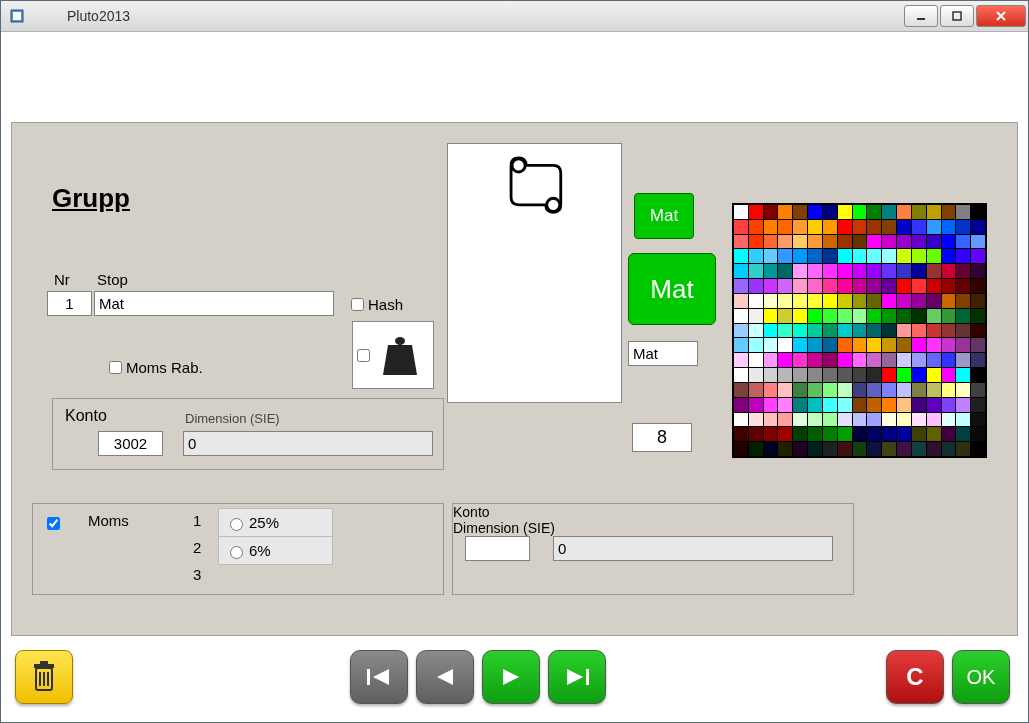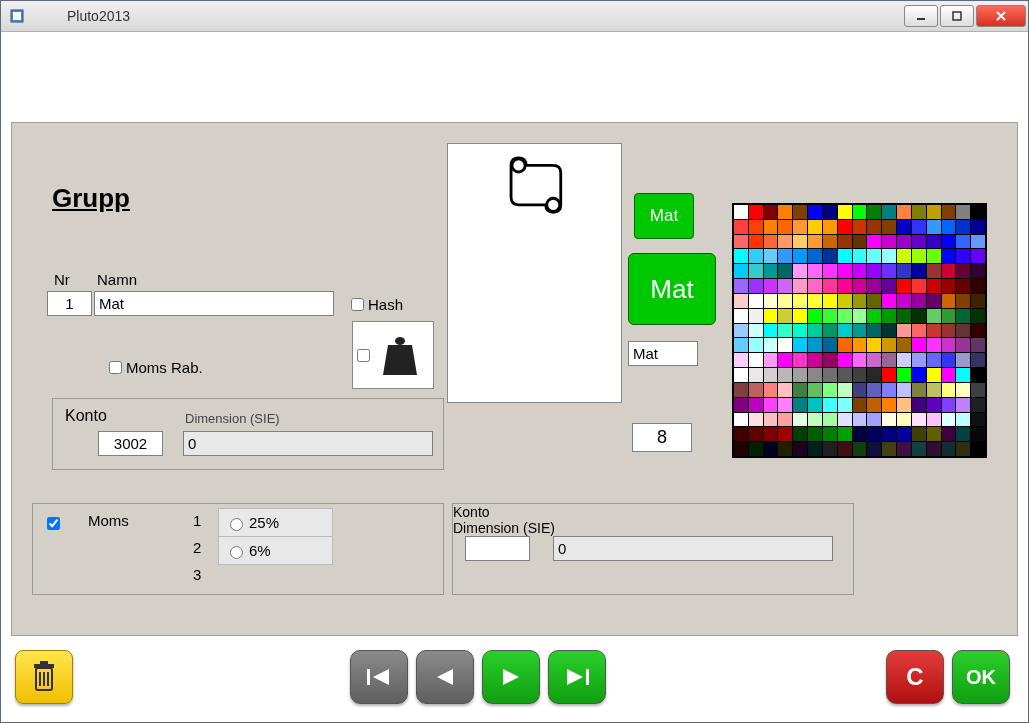--- a/index.html
+++ b/index.html
@@ -36,21 +36,21 @@
 .radiolist{position:absolute;left:185px;top:4px;width:115px;}
 .radiolist label{display:flex;align-items:center;height:27px;font-size:15px;border:1px solid #bbb;background:#e8e8e8;margin-bottom:-1px;padding:0 6px;}
 .takeaway{position:absolute;left:303px;top:31px;display:flex;align-items:center;font-size:15px;border:1px solid #ccc; padding:4px 6px;}
 .konto2{position:absolute;border:1px solid #999;left:440px;top:380px;width:400px;height:90px;}
 .bottombar{height:70px;display:flex;align-items:center;padding:6px 4px 0 4px;}
 .bottombar .spacer{flex:1;}
 .bbtn{width:56px;height:52px;border-radius:10px;margin:0 4px;display:flex;align-items:center;justify-content:center;font-size:22px;color:#fff;border:1px solid #555;box-shadow:0 2px 3px rgba(0,0,0,.3);cursor:default;}
 .bbtn.grey{background:linear-gradient(#8a8a8a,#5f5f5f);}
 .bbtn.green{background:linear-gradient(#2bcf2b,#0f9f0f);}
 .bbtn.red{background:linear-gradient(#e43b3b,#b01010);}
-.bbtn.ok{background:linear-gradient(#2bcf2b,#0f9f0f);font-weight:bold;}
+.bbtn.ok{background:linear-gradient(#2bcf2b,#0f9f0f);font-weight:normal;}
 .trash{width:56px;height:52px;border-radius:8px;background:linear-gradient(#ffe450,#f0c000);border:1px solid #a08000;display:flex;align-items:center;justify-content:center;box-shadow:0 2px 3px rgba(0,0,0,.3);}
 </style>
 </head>
 <body>
 
 <div class="window">
   <div class="titlebar">
     <span class="icon">
       <svg width="16" height="16">
           <rect x="2" y="2" width="12" height="12" fill="#4a90d9" stroke="#2a5080"></rect>
@@ -78,21 +78,21 @@
     </div>
   </div>
 
   <div class="client">
     <div class="spacer-top"></div>
     <div class="panel">
 
       <div class="heading">Grupp</div>
 
       <div class="lbl" style="left:42px;top:148px">Nr</div>
-      <div class="lbl" style="left:85px;top:148px">Namn</div>
+      <div class="lbl" style="left:85px;top:148px">Stop</div>
       <input class="inp" style="left: 35px; top: 168px; width: 45px; text-align: center;" value="1">
       <input class="inp" style="left: 82px; top: 168px; width: 240px;" value="Mat">
 
       <label class="chk" style="left:335px;top:172px">
           <input type="checkbox" style="">
           <span>Hash</span>
         </label>
       <label class="chk" style="left:93px;top:235px">
           <input type="checkbox" style="">
           <span>Moms Rab.</span>

